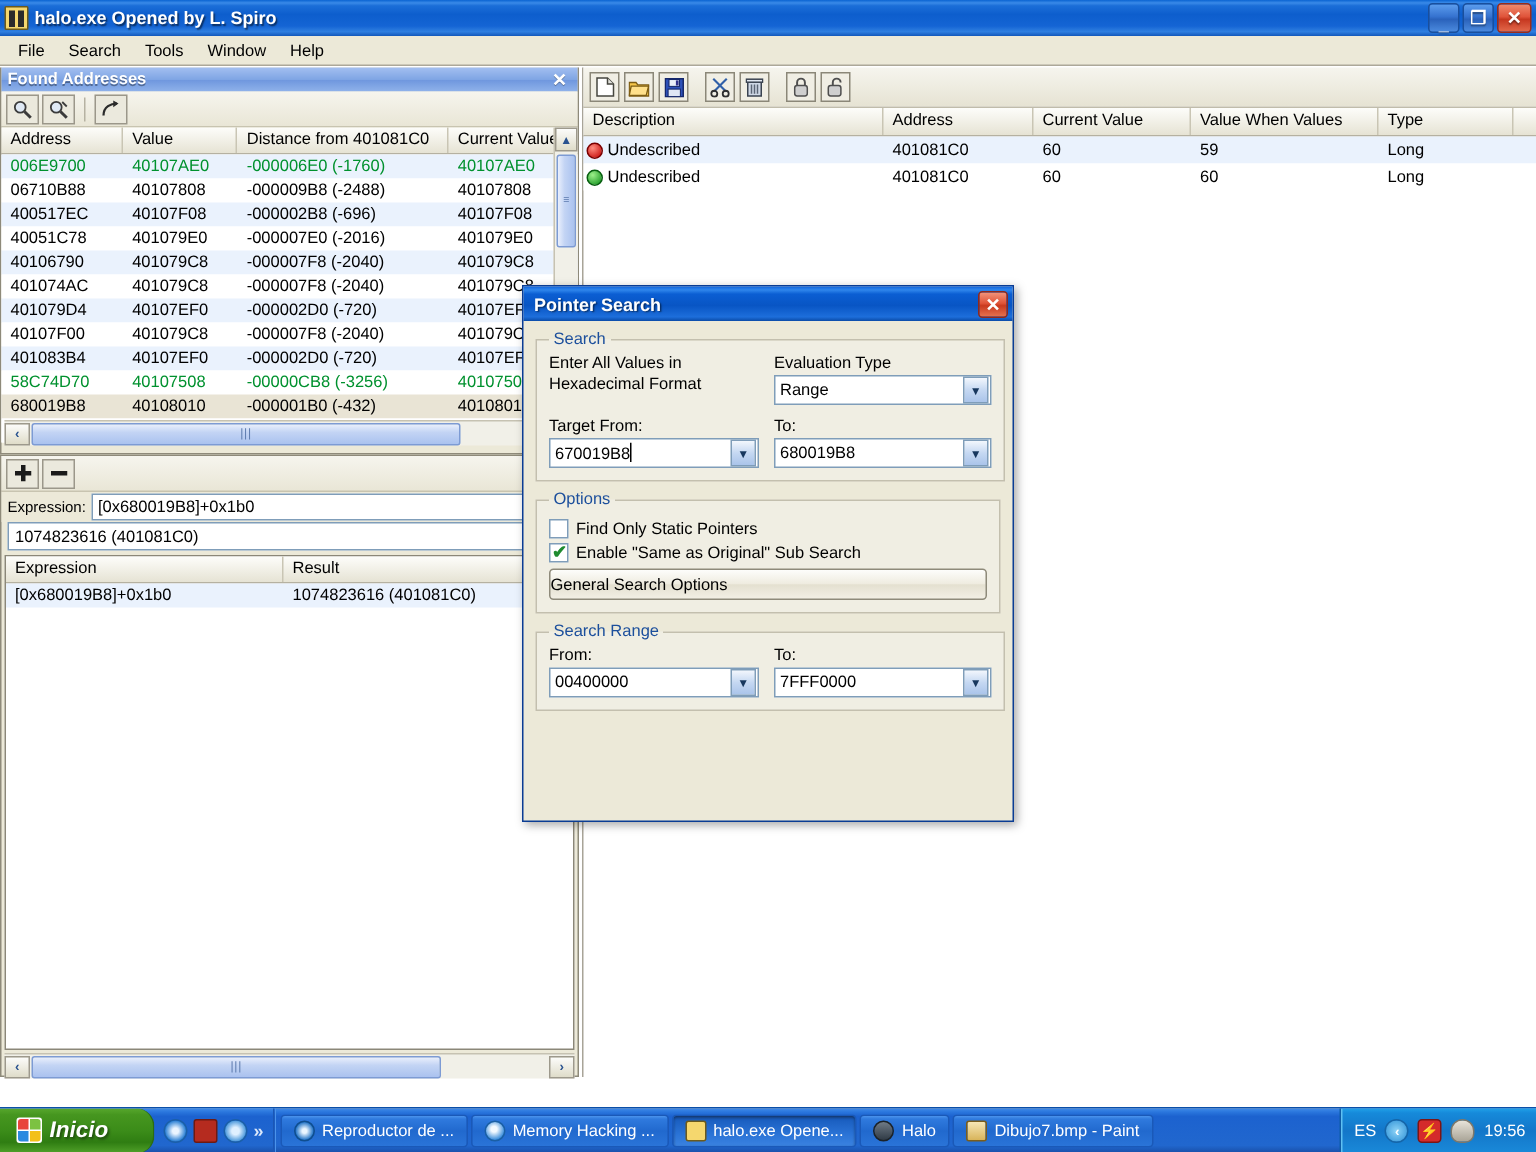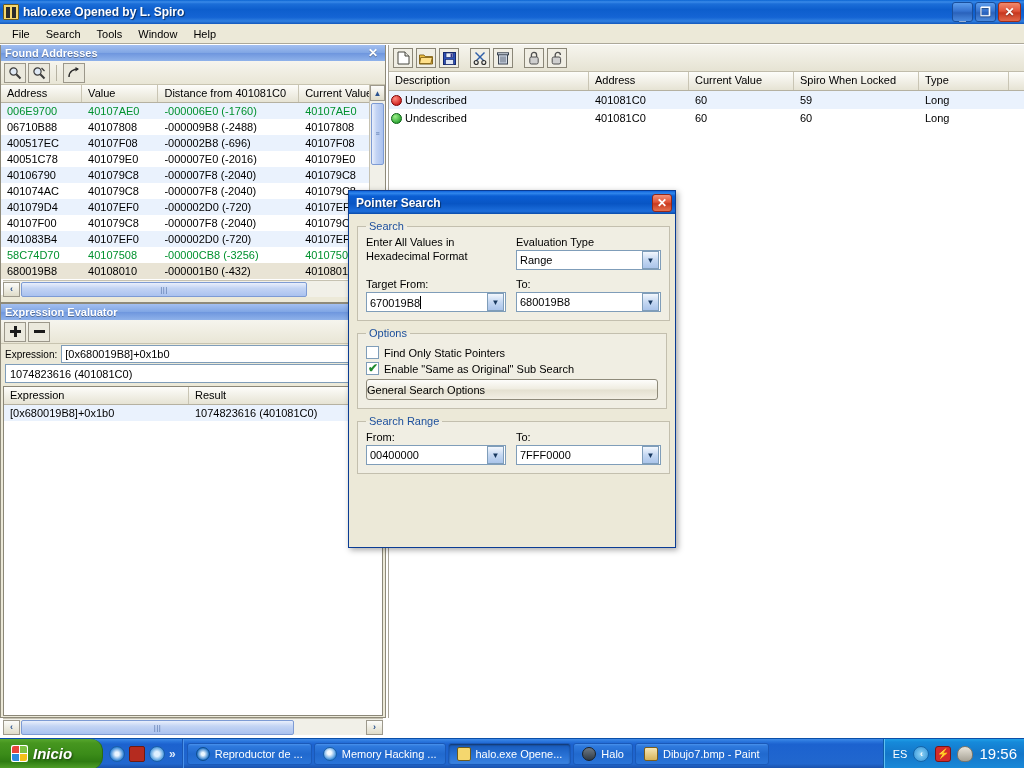--- a/index.html
+++ b/index.html
@@ -264,21 +264,21 @@
   .task.active {
     background: linear-gradient(to bottom,#1d56ab,#1a5ec0 12%,#2a73d6 60%,#3a82e0);
     box-shadow: inset 0 1px 2px rgba(0,0,0,.4);
   }
   .task .ti { width: 14px; height: 14px; flex: none; border-radius: 2px; position: relative; }
   .tray {
     display: flex; align-items: center; gap: 6px; height: 30px; padding: 0 7px 0 9px;
     background: linear-gradient(to bottom,#20a0e8 0%,#168ada 10%,#1376c9 50%,#1a8ad9 100%);
     border-left: 1px solid #0d5ca8; box-shadow: inset 1px 0 0 #5fc0f2;
   }
-  .tray .clock { color: #fff; font-size: 15px; }
+  .tray .clock { color: #fff; font-size: 11px; }
   .tray-ico { width: 16px; height: 16px; border-radius: 50%; position: relative; flex: none; }
   .lbl-es { color:#fff; font-size:11px; }
 </style>
 </head>
 <body>
 
 <div id="app">
 
   <div class="titlebar">
     <div class="tb-icon"></div>
@@ -425,23 +425,20 @@
 
     <div class="hscroll" style="margin:1px 2px 0 2px;">
       <div class="hs-arrow">‹</div>
       <div class="hs-thumb" style="width:286px;margin-left:1px">
         <span class="grip">|||</span>
       </div>
     </div>
   </div>
 
   <div id="expr-panel">
-    <div class="panel-title">
-      <span>Expression Evaluator</span>
-    </div>
 
     <div class="toolstrip">
       <div class="tbtn">
         <svg width="11" height="11" viewBox="0 0 11 11">
           <path d="M4 0 h3 v4 h4 v3 h-4 v4 h-3 v-4 h-4 v-3 h4 z" fill="#1a1a1a"></path>
         </svg>
       </div>
       <div class="tbtn">
         <svg width="11" height="11" viewBox="0 0 11 11">
           <rect x="0" y="4" width="11" height="3" fill="#1a1a1a"></rect>
@@ -528,21 +525,21 @@
           <path d="M4.2 6 v-2 a2.6 2.6 0 0 1 5.2 0" fill="none" stroke="#4f4f4f" stroke-width="1.3"></path>
           <rect x="1.2" y="6" width="8.4" height="7" rx="1.6" fill="#cfcfcf" stroke="#4f4f4f"></rect>
         </svg>
       </div>
     </div>
 
     <div class="grid-header" style="height:19px">
       <div class="gh" style="width:200px">Description</div>
       <div class="gh" style="width:100px">Address</div>
       <div class="gh" style="width:105px">Current Value</div>
-      <div class="gh" style="width:125px">Spiro When Locked</div>
+      <div class="gh" style="width:125px">Value When Values</div>
       <div class="gh" style="width:90px">Type</div>
     </div>
     <div id="al-body">
         <div class="grow rowA" style="height: 18px;">
           <div class="gc" style="width: 200px; display: flex; align-items: center; gap: 3px; padding-left: 2px;">
             <span style="width: 11px; height: 11px; border-radius: 50%; flex: 0 0 auto; background: radial-gradient(circle at 35% 30%, rgb(255, 140, 128), rgb(192, 0, 0)); border: 1px solid rgb(122, 0, 0);"></span>
             <span>Undescribed</span>
           </div>
           <div class="gc" style="width: 100px;">401081C0</div>
           <div class="gc" style="width: 105px;">60</div>

